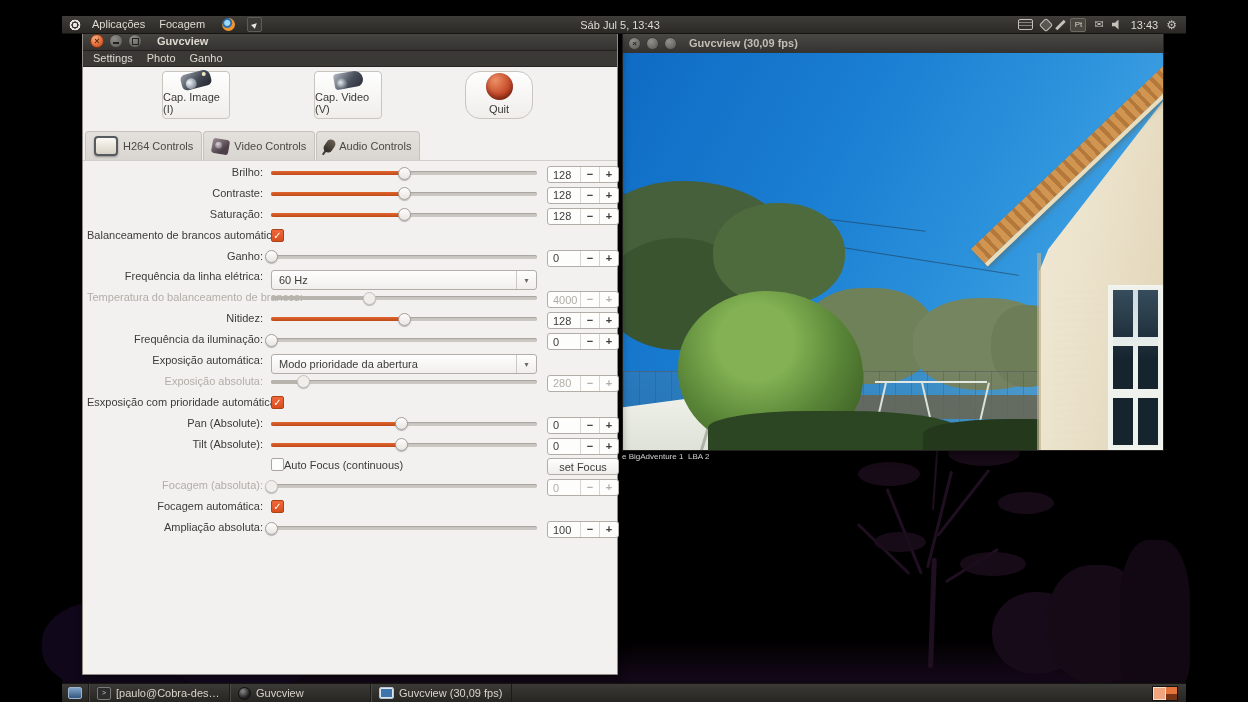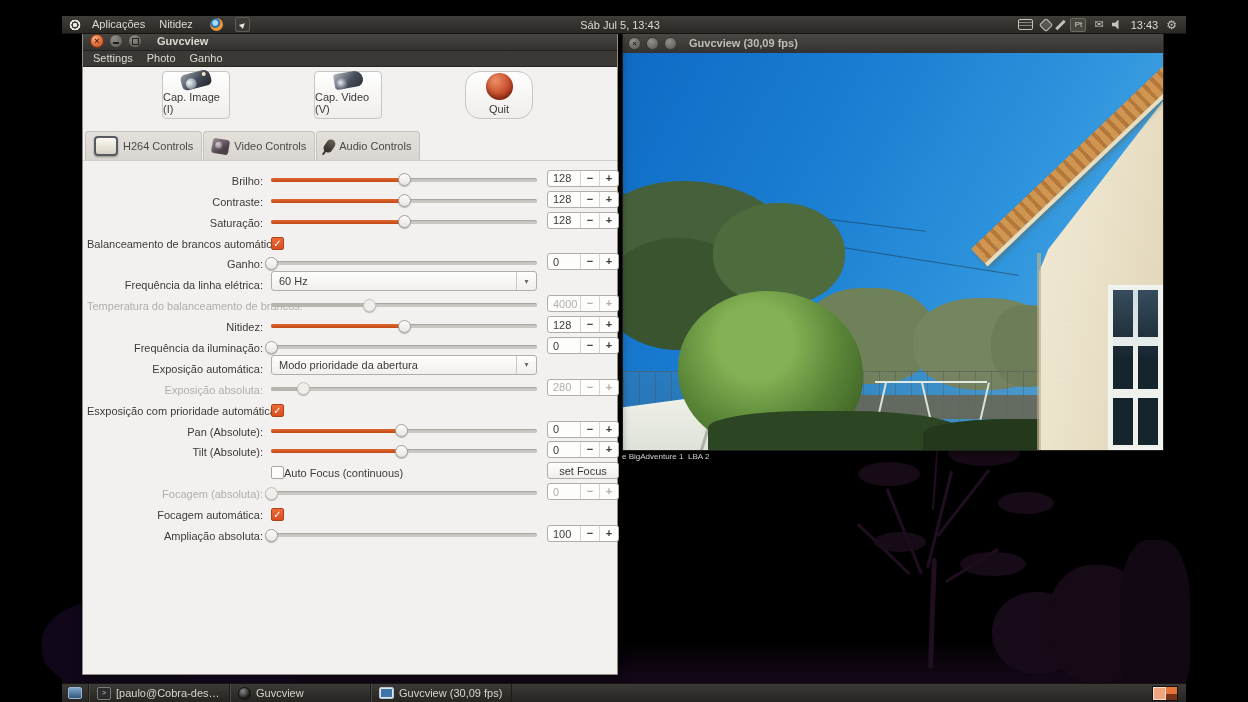--- a/index.html
+++ b/index.html
@@ -135,21 +135,21 @@
   .tabicon{position:relative;display:block;}
   .ti-display{width:20px;height:16px;background:linear-gradient(#fbf9f2,#d8d3c6);
     border:2px solid #565b62;border-radius:4px;box-shadow:0 1px 2px rgba(0,0,0,.35);}
   .ti-camera{width:17px;height:15px;background:linear-gradient(135deg,#9b8c94,#4c3f47 70%);border-radius:3px;transform:rotate(10deg);}
   .ti-camera::after{content:"";position:absolute;left:3px;top:3px;width:7px;height:7px;border-radius:50%;
     background:radial-gradient(circle at 35% 35%,#d9d3d7,#6a5c64);}
   .ti-mic{width:9px;height:14px;background:linear-gradient(#6a6156,#2e2a24);border-radius:5px;transform:rotate(35deg);}
   .ti-mic::after{content:"";position:absolute;left:3px;bottom:-4px;width:2px;height:5px;background:#3e3831;}
 
   .controls{padding-top:5px;}
-  .ctl-row{height:20.9px;display:flex;align-items:flex-end;padding-left:4px;box-sizing:border-box;}
+  .ctl-row{height:20.9px;display:flex;align-items:flex-start;padding-left:4px;box-sizing:border-box;}
   .ctl-label{width:176px;text-align:right;padding-right:8px;font-size:11px;color:#3c3b37;white-space:nowrap;flex:0 0 auto;}
   .ctl-control{width:266px;position:relative;display:flex;align-items:center;flex:0 0 auto;}
   .ctl-spin{width:72px;margin-left:10px;flex:0 0 auto;}
   .slider{position:relative;width:100%;height:14px;display:flex;align-items:center;}
   .track{position:relative;width:100%;height:4px;border-radius:2px;background:#cbc7c2;box-shadow:inset 0 1px 1px rgba(0,0,0,.18);}
   .fill{position:absolute;left:0;top:0;height:4px;border-radius:2px;background:linear-gradient(#e0662f,#c04a18);}
   .handle{position:absolute;top:50%;margin-top:-6.5px;width:13px;height:13px;border-radius:50%;
     background:linear-gradient(#fdfdfc,#e8e5e1);border:1px solid #a49f98;box-shadow:0 1px 1px rgba(0,0,0,.25);box-sizing:border-box;}
   .spin{height:17px;background:#fdfdfc;border:1px solid #b2aea7;border-radius:3px;display:flex;align-items:center;
     font-size:11px;box-sizing:border-box;}
@@ -250,21 +250,21 @@
     <div class="twig" id="tw5"></div>
     <div class="twig" id="tw6"></div>
   </div>
 
   <span class="desktop-label" style="left:622px;top:452px;">e BigAdventure 1</span>
   <span class="desktop-label" style="left:688px;top:452px;">LBA 2</span>
 
   <div id="top-panel">
     <span class="u-logo"></span>
     <span class="pmenu">Aplicações</span>
-    <span class="pmenu">Nitidez</span>
+    <span class="pmenu">Focagem</span>
     <span class="ff-icon"></span>
     <span class="tool-icon">
         <span>▶</span>
       </span>
     <span id="panel-clock">Sáb Jul 5, 13:43</span>
     <div id="panel-right">
       <span class="tr-kbd"></span>
       <span class="tr-update"></span>
       <span class="tr-pen"></span>
       <span class="tr-pt">Pt</span>

